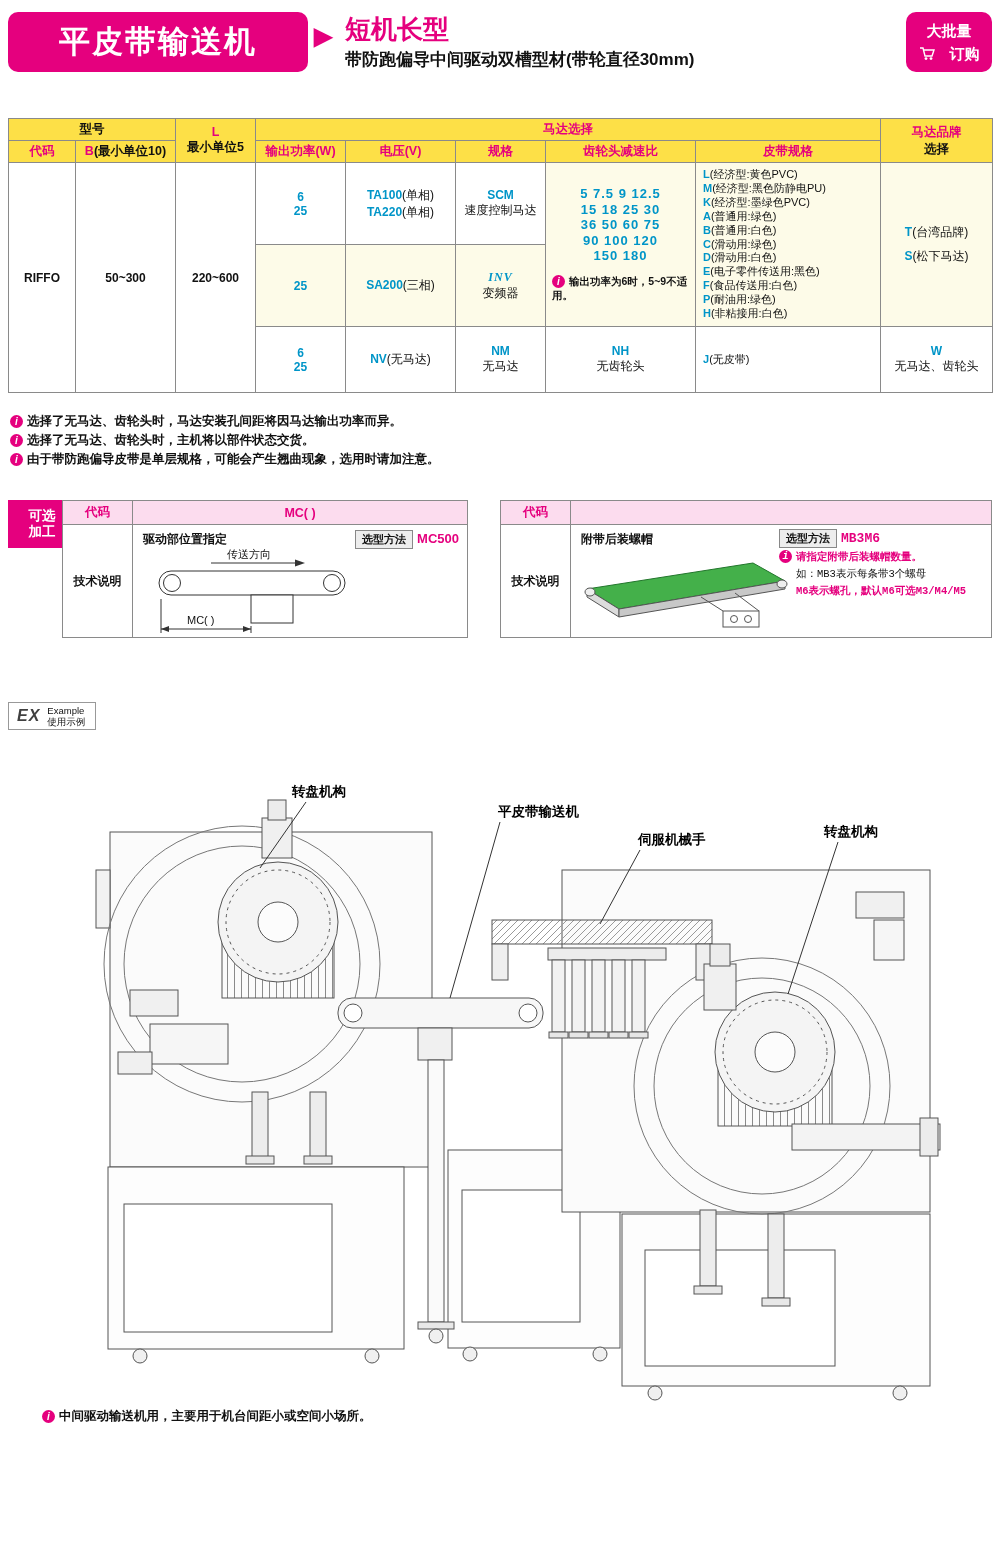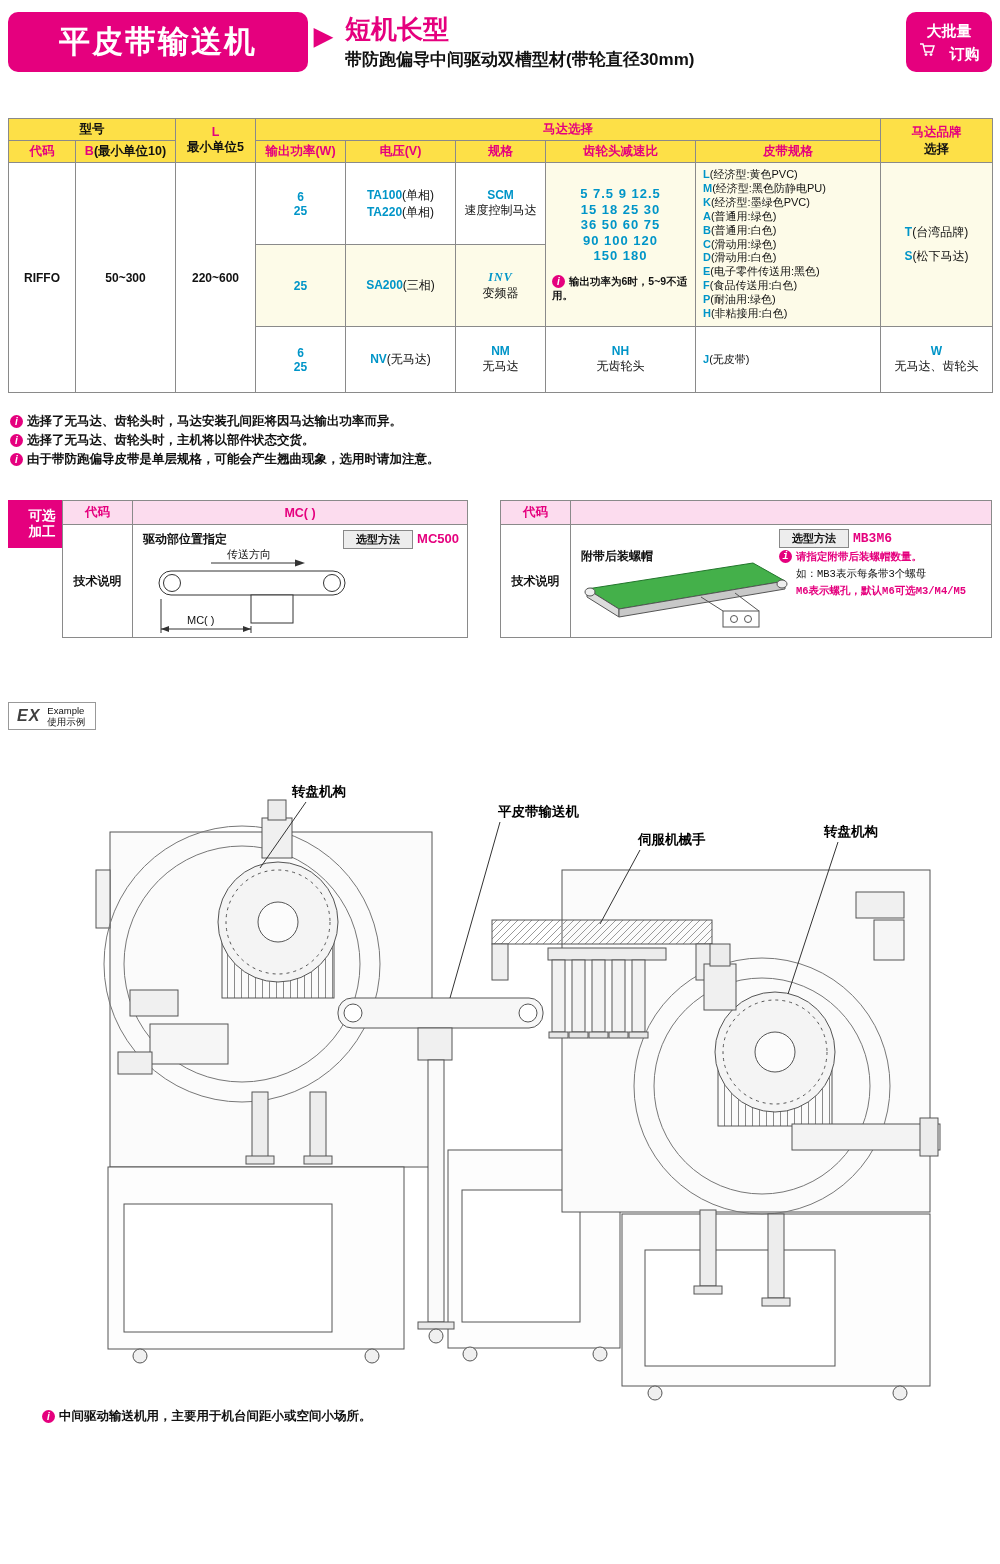--- a/index.html
+++ b/index.html
@@ -13,21 +13,21 @@
   
   .title-box { left:8px; top:12px; width:300px; height:60px; background:#e5007e; color:#fff;
                border-radius:10px; display:flex; align-items:center; justify-content:center;
                font-size:31px; font-weight:bold; letter-spacing:2px; }
   .hdr-arrow { left:314px; top:22px; font-size:24px; color:#e5007e; font-weight:bold; }
   .type-name { left:345px; top:12px; font-size:26px; font-weight:bold; color:#e5007e; }
   .subtitle  { left:345px; top:48px; font-size:17px; font-weight:bold; color:#111; }
   .order-badge { left:906px; top:12px; width:86px; height:60px; background:#e5007e; color:#fff;
                  border-radius:10px; text-align:center; font-weight:bold; font-size:15px;
                  padding-top:7px; line-height:23px; }
-  .order-badge .l2 { display:flex; align-items:flex-start; justify-content:center; gap:15px; }
+  .order-badge .l2 { display:flex; align-items:center; justify-content:center; gap:15px; }
 
   
   table.spec { border-collapse:collapse; width:984px; table-layout:fixed; background:#fff; }
   .spec th, .spec td { border:1px solid #8a8a8a; font-size:12px; text-align:center;
                        vertical-align:middle; padding:2px; }
   .spec th { background:#fde047; font-weight:bold; font-size:12.5px; }
   .spec tr.h1 th, .spec tr.h2 th { height:22px; }
   .h82 { height:82px; }
   .h66 { height:66px; }
   .bb { font-weight:bold; font-size:13px; }
@@ -54,21 +54,21 @@
   .opt-table { border:1px solid #8a8a8a; background:#fff; }
   .opt-hdr { display:flex; height:24px; border-bottom:1px solid #8a8a8a; background:#fcdcee;
              font-weight:bold; font-size:12.5px; }
   .opt-hdr .c1 { width:70px; border-right:1px solid #8a8a8a; display:flex; align-items:center; justify-content:center; }
   .opt-hdr .c2 { flex:1; display:flex; align-items:center; justify-content:center; }
   .opt-body { display:flex; height:112px; }
   .opt-body .c1 { width:70px; border-right:1px solid #8a8a8a; display:flex; align-items:center;
                   justify-content:center; font-size:12px; font-weight:bold; }
   .opt-body .c2 { flex:1; position:relative; }
   .desc-txt { font-size:12px; font-weight:bold; }
-  .method-lbl { display:inline-block; border:1px solid #888; background:#ededed; padding:1px 12px;
+  .method-lbl { display:inline-block; border:1px solid #888; background:#ededed; padding:1px 6px;
                 font-size:11px; font-weight:bold; }
   .method-val { font-size:13px; font-weight:bold; color:#e5007e; margin-left:4px; }
   .mb-note { font-size:10.5px; line-height:15px; margin-top:2px; display:flex; align-items:flex-start; }
   .mb-note.mag { font-weight:bold; }
 
   
   .ex-badge { left:8px; top:702px; display:inline-flex; align-items:center; gap:7px;
               border:1px solid #999; padding:2px 10px 2px 8px; background:#fff; }
   .ex-text { font-size:16px; font-style:italic; font-weight:bold; color:#404040; letter-spacing:1px; }
   .ex-sub { font-size:9.5px; line-height:11px; color:#111; }
@@ -248,21 +248,21 @@
   </div>
 </div>
 
 <div class="abs opt-table" style="left:500px; top:500px; width:492px; height:138px;">
   <div class="opt-hdr">
     <div class="c1 mag">代码</div>
   </div>
   <div class="opt-body">
     <div class="c1">技术说明</div>
     <div class="c2">
-      <span class="abs desc-txt" style="left:10px; top:23px;">附带后装螺帽</span>
+      <span class="abs desc-txt" style="left:10px; top:6px;">附带后装螺帽</span>
       <svg class="abs" style="left:2px; top:26px;" width="235" height="82" viewBox="0 0 235 82">
         <polygon points="14,38 180,12 212,30 46,58" fill="#44b04a" stroke="#22762c"></polygon>
         <polygon points="14,38 46,58 46,66 14,46" fill="#dcdcdc" stroke="#555"></polygon>
         <polygon points="46,58 212,30 212,38 46,66" fill="#c8c8c8" stroke="#555"></polygon>
         <ellipse cx="17" cy="41" rx="5" ry="4" fill="#eee" stroke="#555"></ellipse>
         <ellipse cx="209" cy="33" rx="5" ry="4" fill="#eee" stroke="#555"></ellipse>
         <line x1="150" y1="60" x2="128" y2="46" stroke="#555"></line>
         <line x1="186" y1="60" x2="162" y2="42" stroke="#555"></line>
         <rect x="150" y="60" width="36" height="16" fill="#fff" stroke="#555"></rect>
         <circle cx="161" cy="68" r="3.5" fill="none" stroke="#555"></circle>

